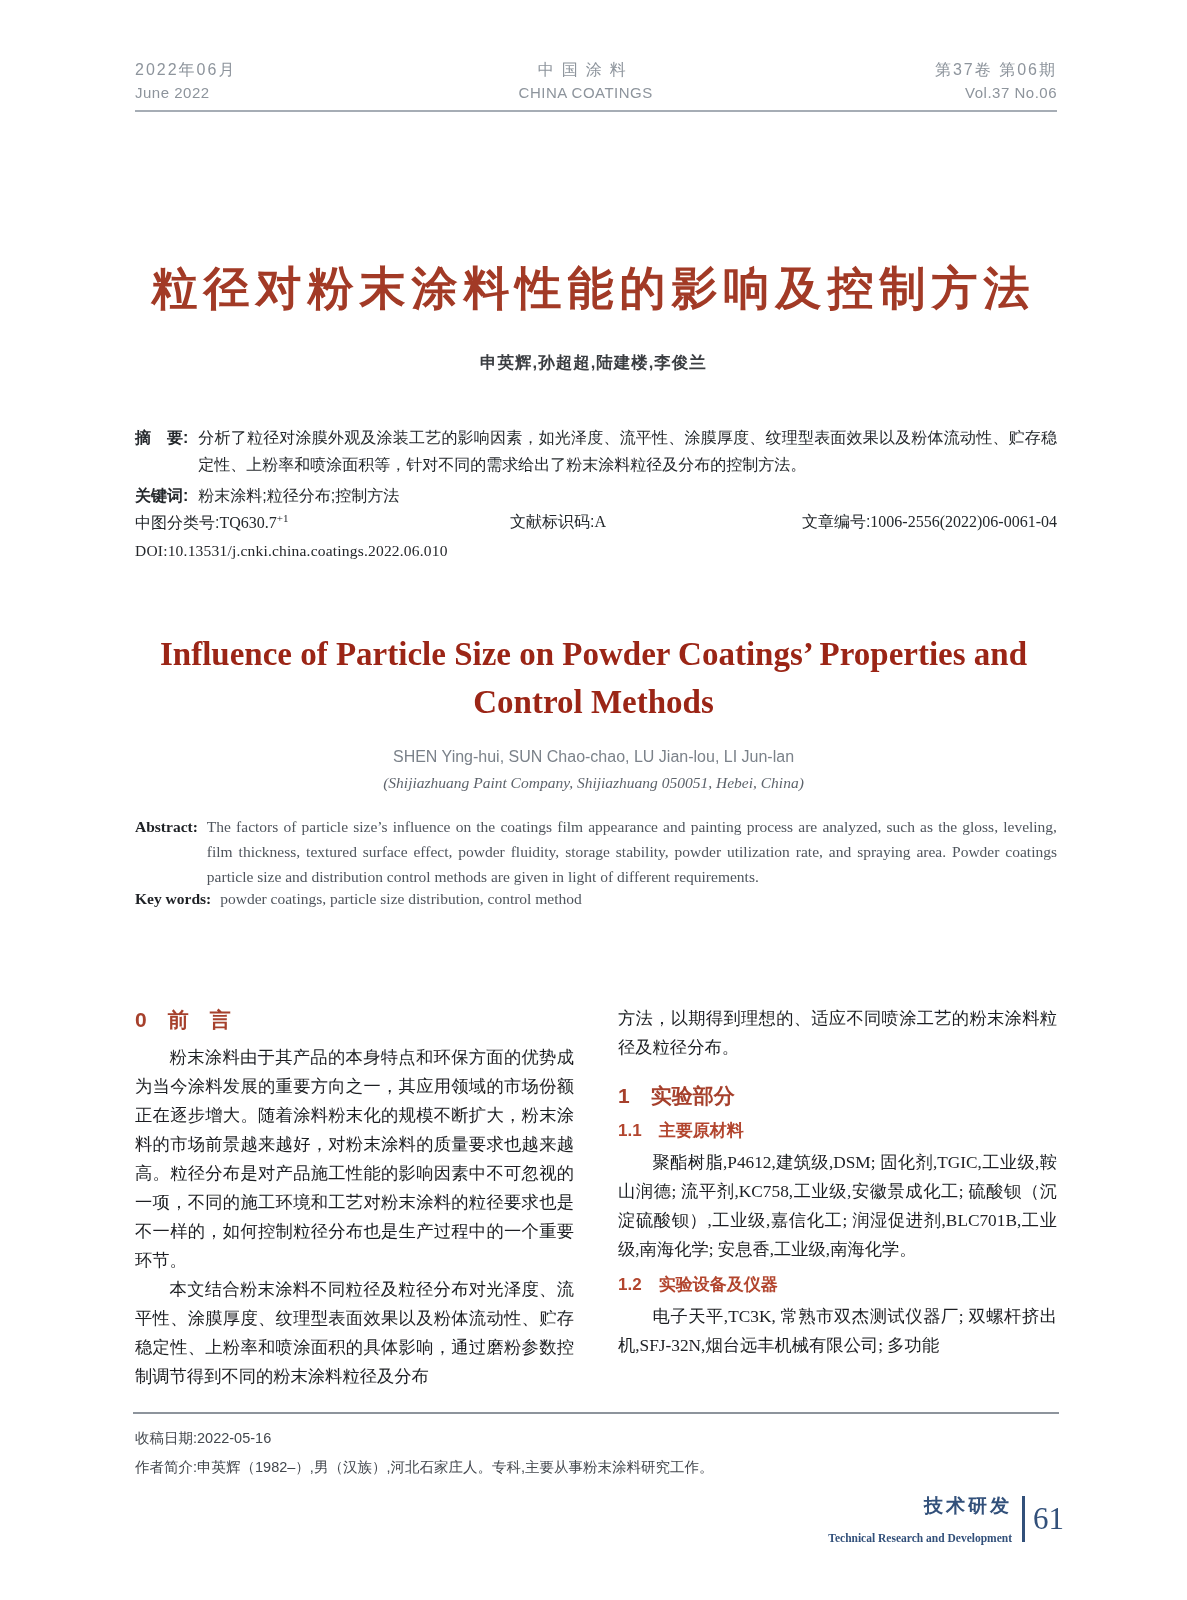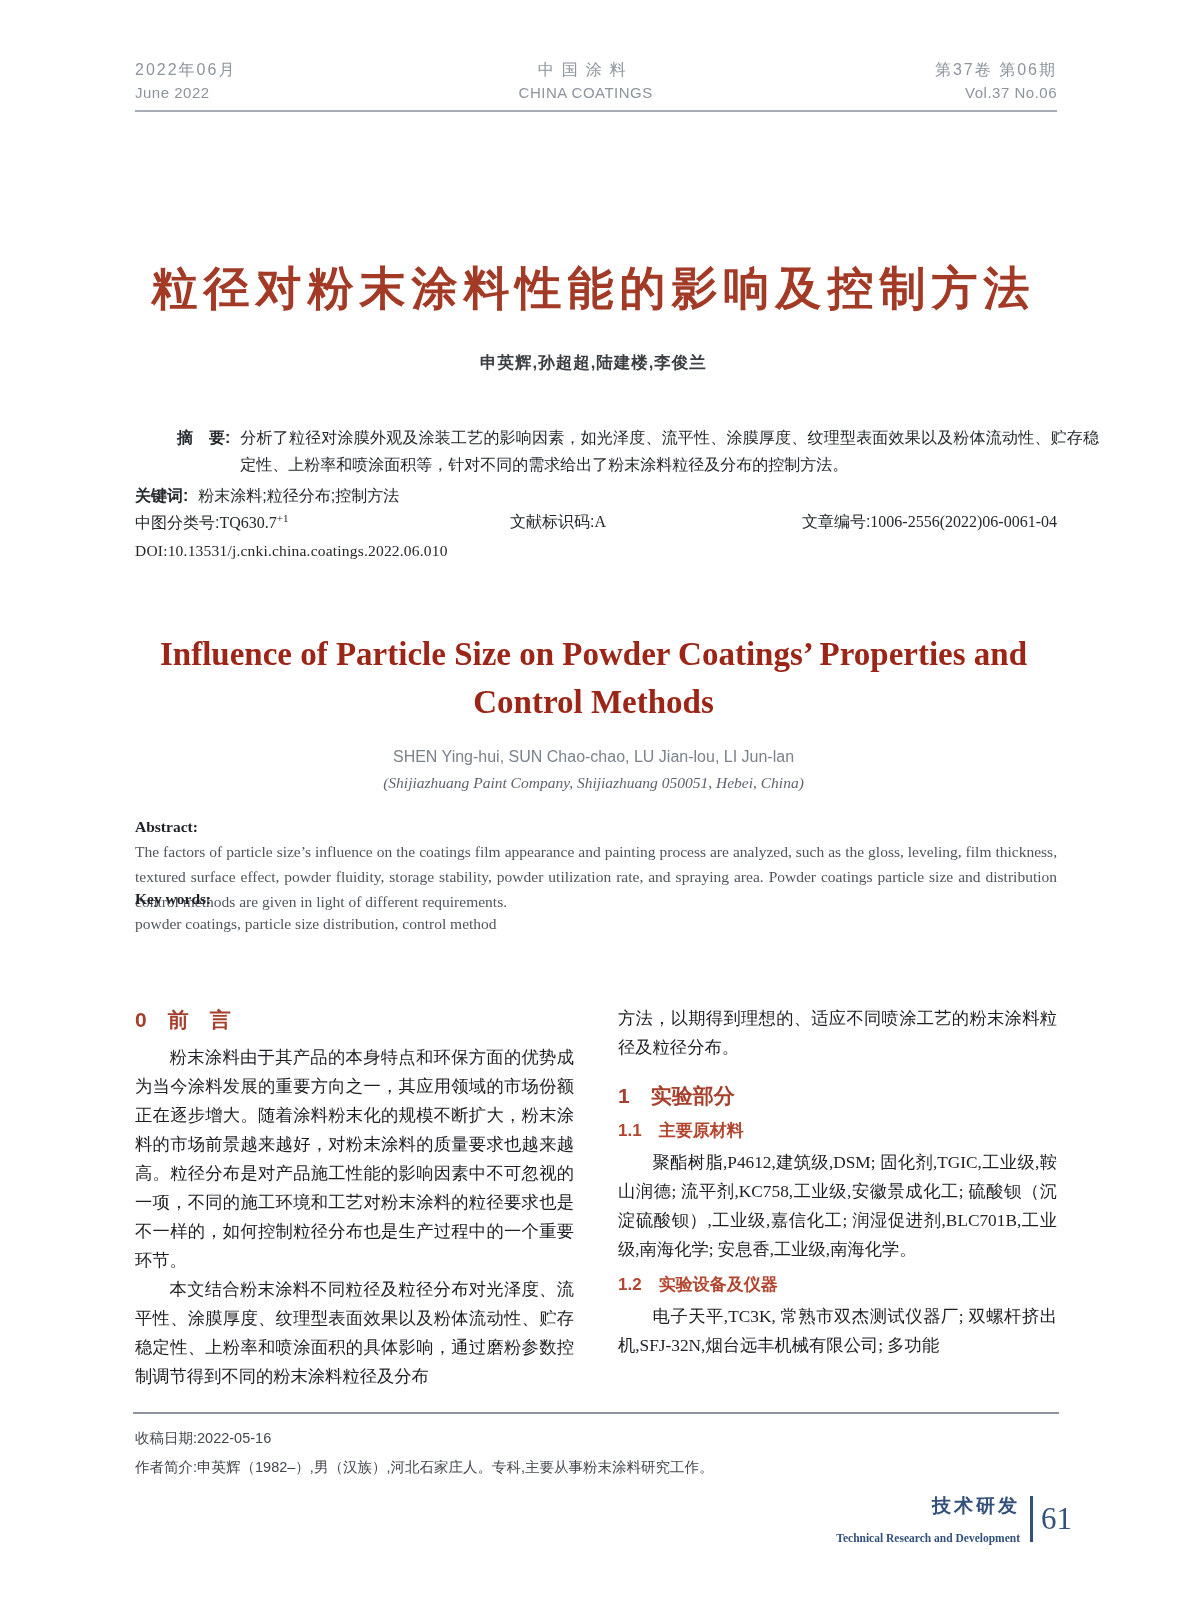--- a/index.html
+++ b/index.html
@@ -22,21 +22,21 @@
   .title-zh{position:absolute;left:0;top:258px;width:100%;margin:0;text-align:center;
     font-family:"Liberation Sans","DejaVu Sans",sans-serif;font-weight:bold;font-size:46px;
     letter-spacing:6px;color:#a23a26;}
   .authors-zh{position:absolute;left:0;top:352px;width:100%;text-align:center;
     font-family:"Liberation Sans","DejaVu Sans",sans-serif;font-weight:bold;font-size:16.5px;color:#3a3d41;letter-spacing:1px;}
   .affil-zh{position:absolute;left:0;top:380px;width:100%;text-align:center;
     font-family:"Liberation Sans","DejaVu Sans",sans-serif;font-size:15.5px;color:#34373b;}
   
   .hangrow{position:absolute;left:135px;width:922px;display:flex;
     font-family:"Liberation Sans","DejaVu Sans",sans-serif;font-size:16px;line-height:27px;color:#24282c;text-align:justify;}
-  .abs-zh{top:424px;margin-left:42px;}
+  .abs-zh{top:424px;}
   .kw-zh{top:482px;}
   .hangrow .lab{flex:none;font-weight:bold;margin-right:10px;white-space:nowrap;}
   .hangrow .txt{flex:1;}
   .meta-row{position:absolute;left:135px;top:512px;width:922px;height:24px;
     font-family:"Liberation Sans","DejaVu Sans",sans-serif;font-size:16px;color:#24282c;}
   .meta-clc{position:absolute;left:0;}
   .meta-doc{position:absolute;left:375px;}
   .meta-id{position:absolute;right:0;}
   .meta-row .val{font-family:"Liberation Serif","DejaVu Serif",serif;}
   .meta-clc sup{font-size:11px;font-family:"Liberation Serif","DejaVu Serif",serif;}
@@ -44,41 +44,41 @@
     font-size:15.5px;color:#23262a;letter-spacing:.2px;}
   
   .title-en{position:absolute;left:0;top:630px;width:100%;margin:0;text-align:center;
     font-family:"Liberation Serif","DejaVu Serif",serif;font-weight:bold;font-size:33px;line-height:48px;color:#9b2516;}
   .authors-en{position:absolute;left:0;top:748px;width:100%;text-align:center;
     font-family:"Liberation Sans","DejaVu Sans",sans-serif;font-size:16px;color:#7b828a;}
   .affil-en{position:absolute;left:0;top:774px;width:100%;text-align:center;
     font-family:"Liberation Serif","DejaVu Serif",serif;font-style:italic;font-size:15.5px;color:#5d636b;}
   
   .hangrow-en{position:absolute;left:135px;width:922px;display:flex;
-    font-family:"Liberation Serif","DejaVu Serif",serif;font-size:15.5px;line-height:25px;color:#4f555d;text-align:justify;flex-direction:column;}
+    font-family:"Liberation Serif","DejaVu Serif",serif;font-size:15.5px;line-height:25px;color:#4f555d;text-align:justify;}
   .abs-en{top:814px;}
   .kw-en{top:886px;}
   .hangrow-en .lab{flex:none;font-weight:bold;color:#1e2125;margin-right:9px;white-space:nowrap;}
   .hangrow-en .txt{flex:1;}
   
   .columns{position:absolute;left:135px;top:1004px;width:922px;display:flex;gap:44px;}
   .col{width:439px;font-size:17.3px;line-height:29px;text-align:justify;color:#1c1e22;}
   .col p{margin:0;}
   .col p.indent{text-indent:2em;}
   .sec-h{margin:2px 0 9px 0;font-family:"Liberation Sans","DejaVu Sans",sans-serif;
     font-weight:bold;font-size:21px;color:#a6402c;line-height:28px;}
   .sec-h.sec1{margin-top:20px;}
   .sub-h{margin:9px 0 5px 0;font-family:"Liberation Sans","DejaVu Sans",sans-serif;
     font-weight:bold;font-size:17px;color:#b2452e;line-height:24px;}
   
   .foot-rule{position:absolute;left:133px;width:926px;top:1412px;height:2px;background:#8d949c;}
   .footnote{position:absolute;left:135px;top:1424px;width:922px;
     font-family:"Liberation Sans","DejaVu Sans",sans-serif;font-size:14.5px;line-height:29px;color:#42474d;}
   
-  .page-tag{position:absolute;right:115px;top:1494px;display:flex;align-items:center;color:#32507a;}
+  .page-tag{position:absolute;right:123px;top:1494px;display:flex;align-items:center;color:#32507a;}
   .tag-text{text-align:right;}
   .tag-zh{font-family:"Liberation Sans","DejaVu Sans",sans-serif;font-weight:bold;font-size:19px;letter-spacing:3px;line-height:24px;}
   .tag-en{font-family:"Liberation Serif","DejaVu Serif",serif;font-weight:bold;font-size:11.5px;margin-top:14px;}
   .tag-bar{width:3px;height:46px;background:#32507a;margin:0 8px 0 10px;}
   .tag-num{font-family:"Liberation Serif","DejaVu Serif",serif;font-size:31px;line-height:46px;}
 </style>
 </head>
 <body>
 
 <div class="page">

